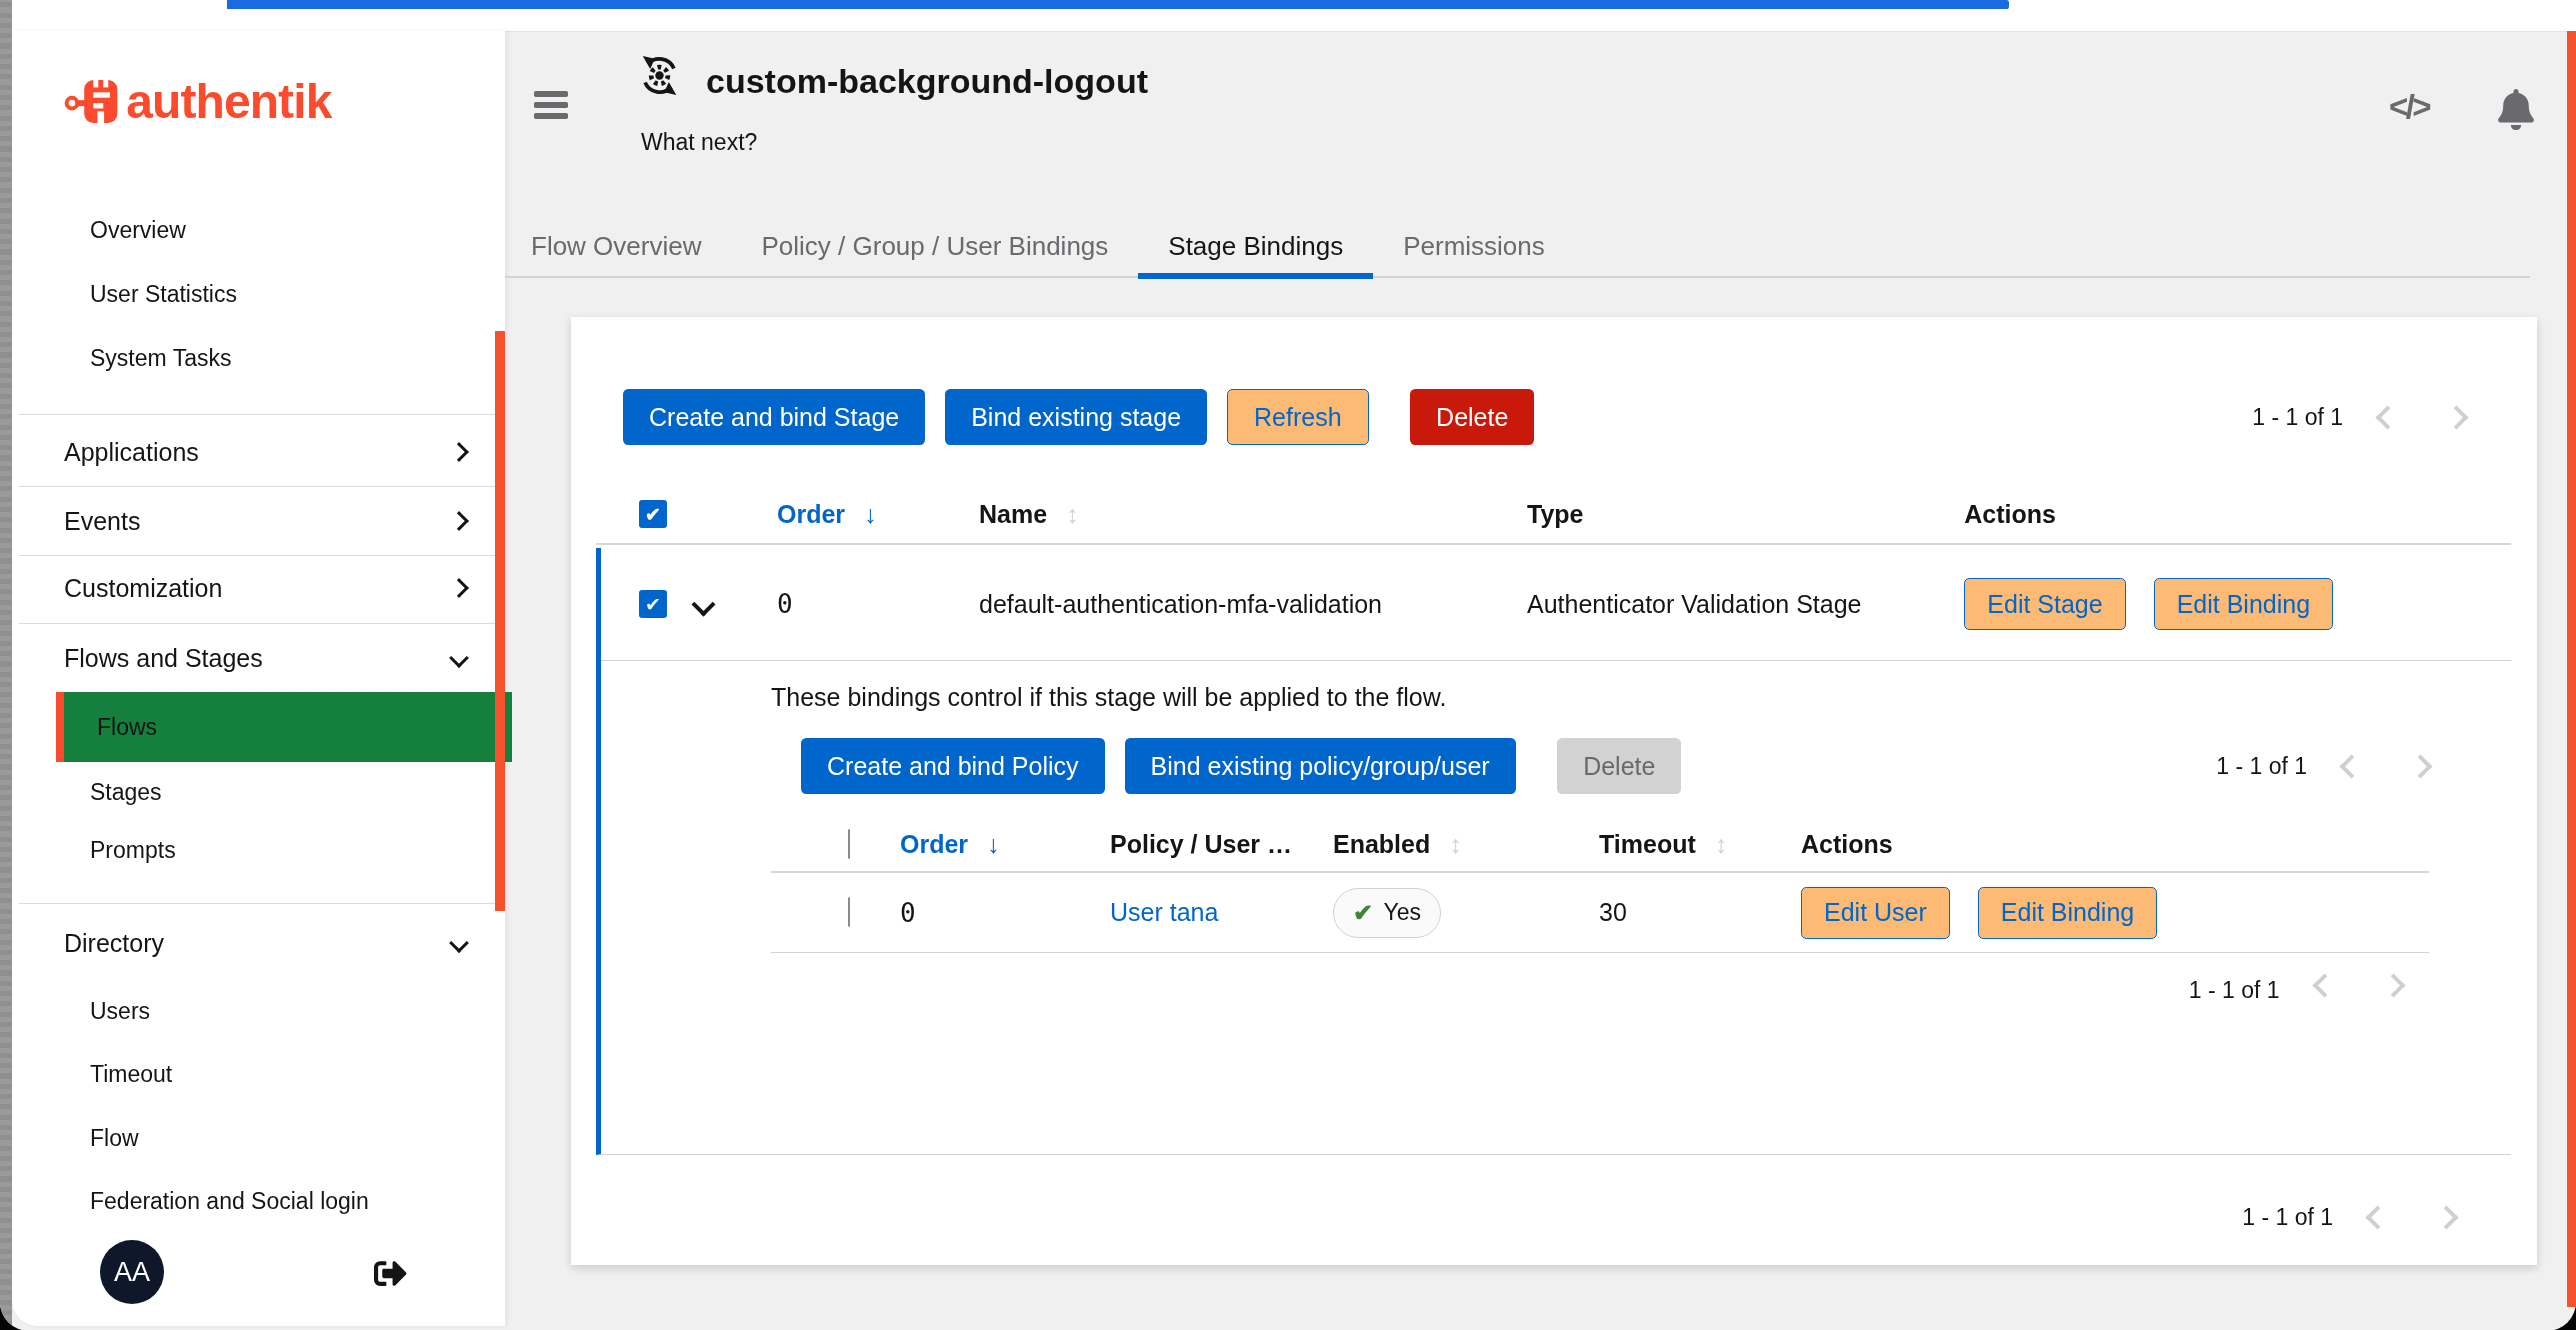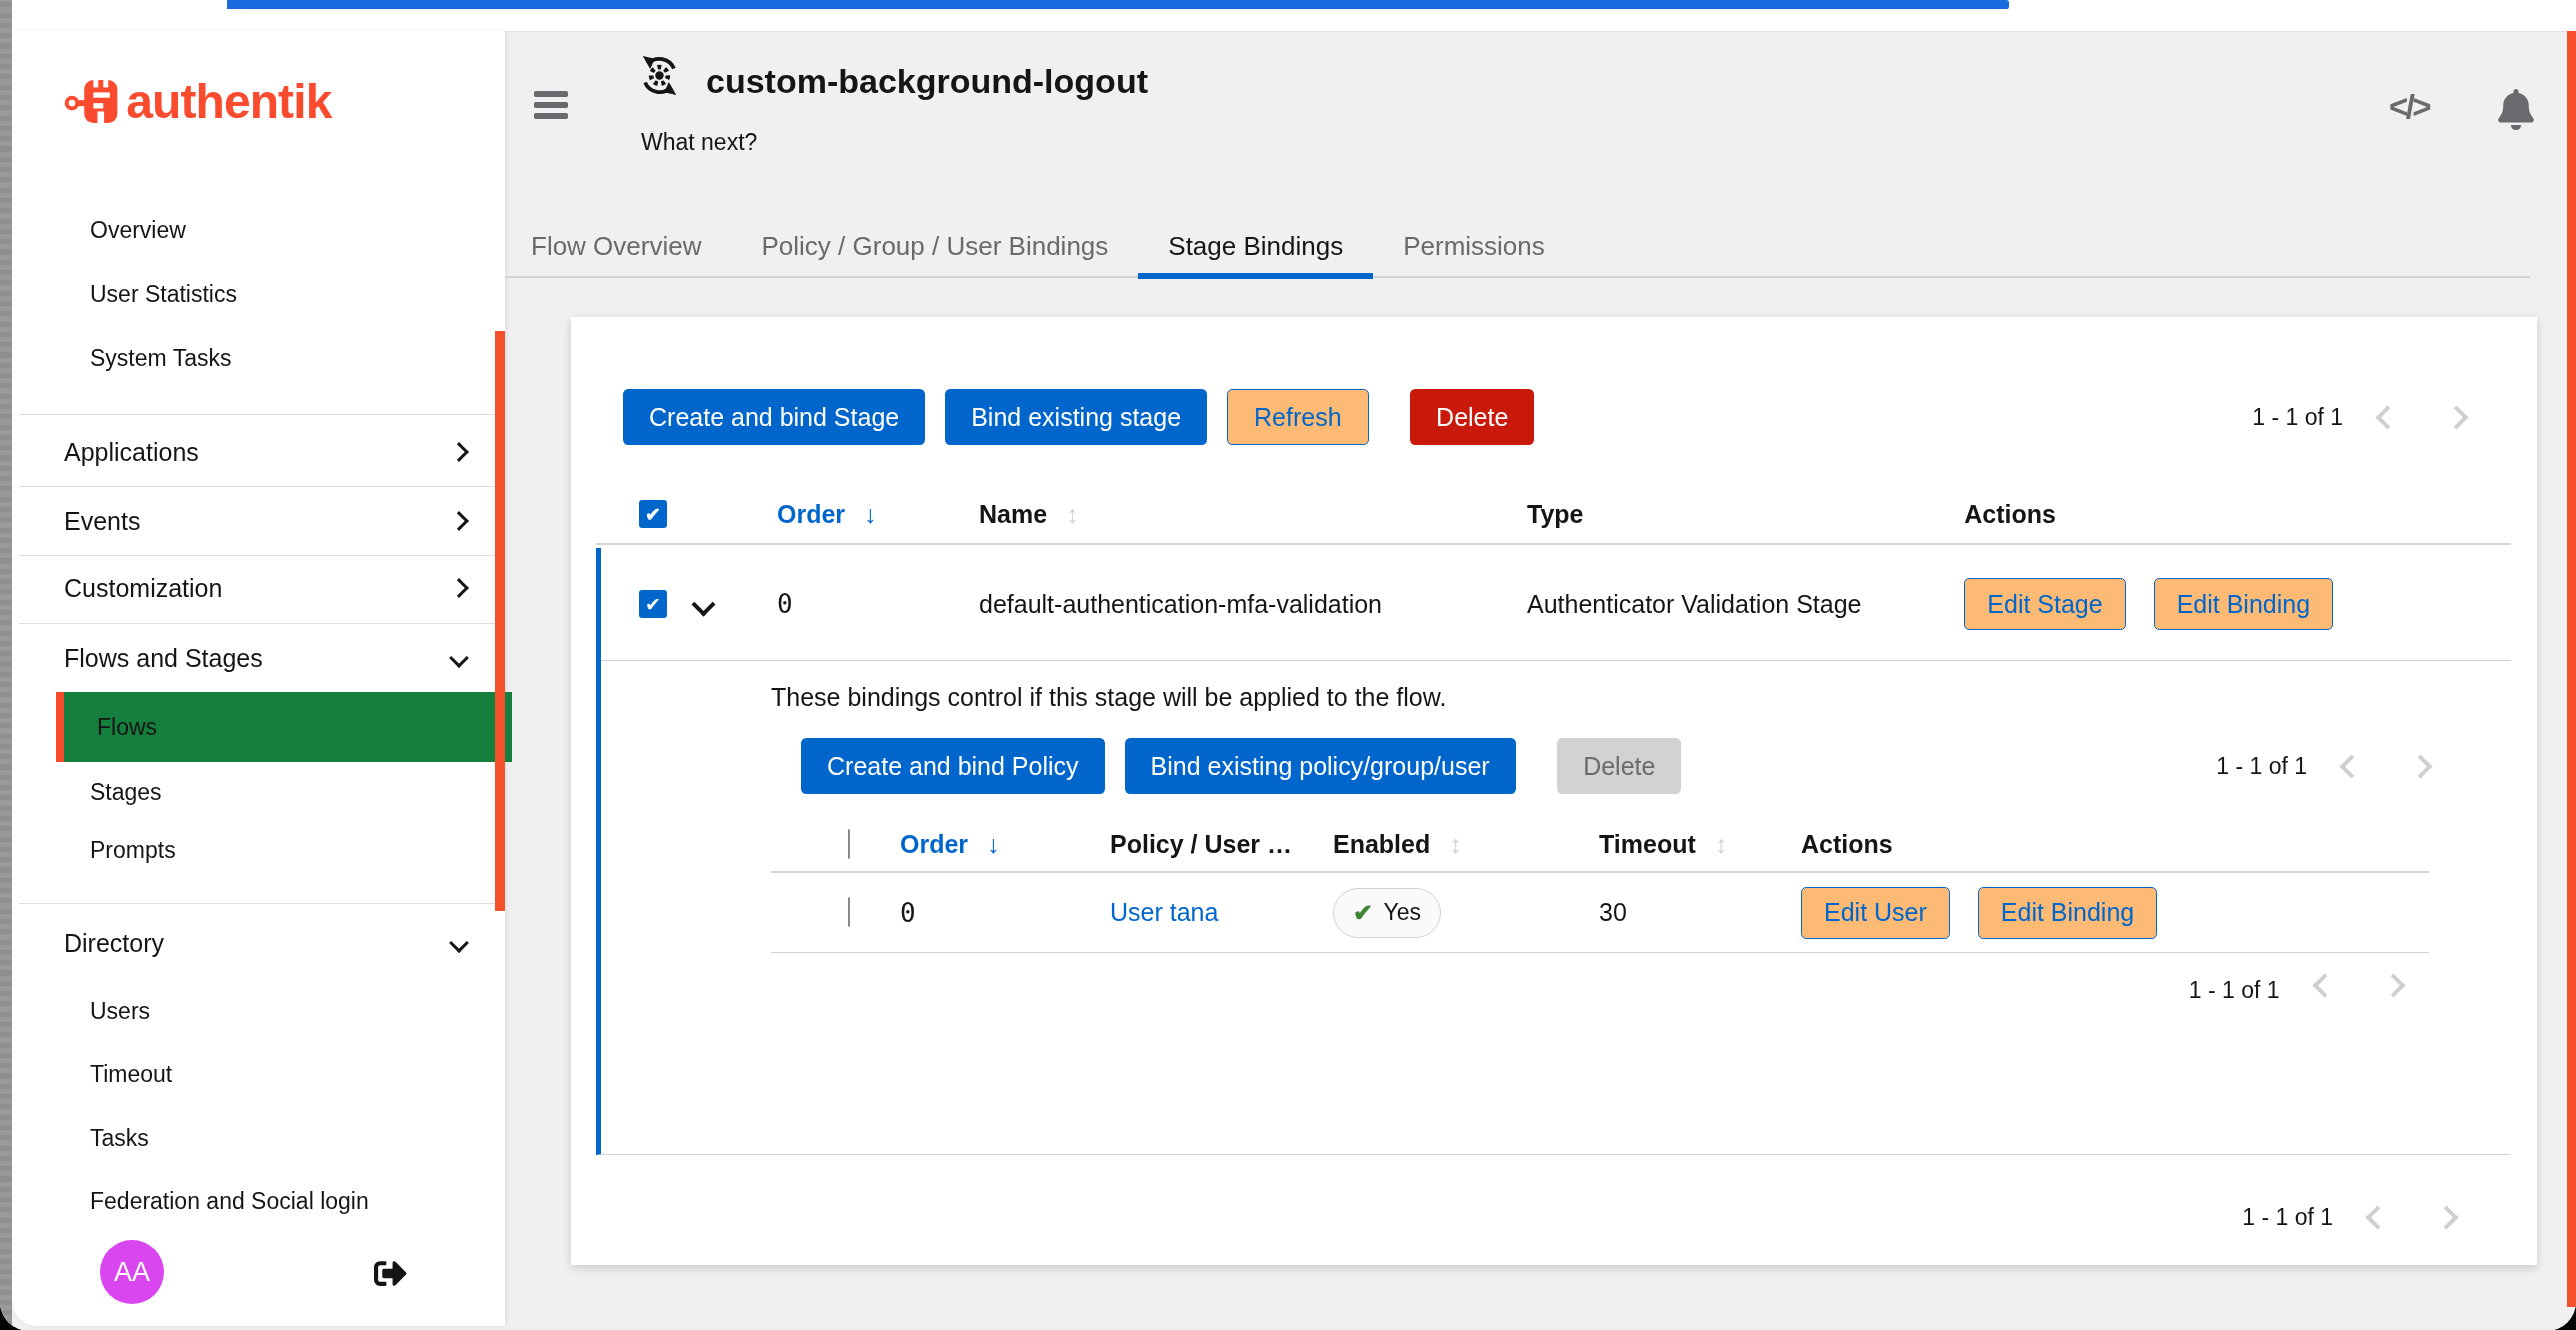--- a/index.html
+++ b/index.html
@@ -21,21 +21,21 @@
   .si.sub{left:78px;}
   .si.group{left:52px;width:402px;font-size:25px;justify-content:space-between;}
   .divider{position:absolute;left:6.9px;width:481px;height:0;border-top:1.7px solid #dcdcdc;}
   .chev{display:inline-block;width:11px;height:11px;border-style:solid;border-color:#151515;border-width:0 3.4px 3.4px 0;}
   .chev.r{transform:rotate(-45deg);}
   .chev.d{transform:rotate(45deg);}
   .active-item{position:absolute;left:37px;top:661px;width:456px;height:70px;background:#15803d;margin-left:7px;}
   .active-bar{position:absolute;left:0;top:0;width:7.7px;height:70px;background:#fb4b2f;}
   .active-item .lbl{position:absolute;left:41px;top:0;height:70px;display:flex;align-items:center;font-size:23px;color:#151515;}
   .side-scroll{position:absolute;left:483px;top:300px;width:10.3px;height:580px;background:#f4512c;}
-  .avatar{position:absolute;left:88px;top:1209px;width:64px;height:64px;border-radius:50%;background:#d946ef;
+  .avatar{position:absolute;left:88px;top:1209px;width:64px;height:64px;border-radius:50%;background:#0f172a;
     color:#fff;font-size:27px;display:flex;align-items:center;justify-content:center;}
   .signout{position:absolute;left:362px;top:1226px;cursor:pointer;}
   
   .hamburger{position:absolute;left:534px;top:91px;width:34px;height:29px;cursor:pointer;}
   .hamburger span{display:block;width:34px;height:6px;background:#6a6a6e;border-radius:1.7px;margin-bottom:5.2px;}
   .flow-icon{position:absolute;left:639px;top:53px;}
   .page-title{position:absolute;left:706px;top:62px;font-size:34px;font-weight:700;color:#151515;}
   .page-subtitle{position:absolute;left:641px;top:129px;font-size:23px;color:#151515;}
   .code-icon{position:absolute;left:2389px;top:88px;font-size:33px;font-weight:700;color:#6a6a6e;letter-spacing:-2.6px;cursor:pointer;}
   .bell{position:absolute;left:2497px;top:89px;cursor:pointer;}
@@ -172,21 +172,21 @@
       <span class="chev d"></span>
       </div>
 
     <div class="si sub" style="top:949px">
       <span>Users</span>
       </div>
     <div class="si sub" style="top:1012px">
       <span>Timeout</span>
       </div>
     <div class="si sub" style="top:1076px">
-      <span>Tasks</span>
+      <span>Flow</span>
       </div>
     <div class="si sub" style="top:1139px">
       <span>Federation and Social login</span>
       </div>
 
     <div class="side-scroll"></div>
 
     <div class="avatar">
       <span>AA</span>
       </div>

